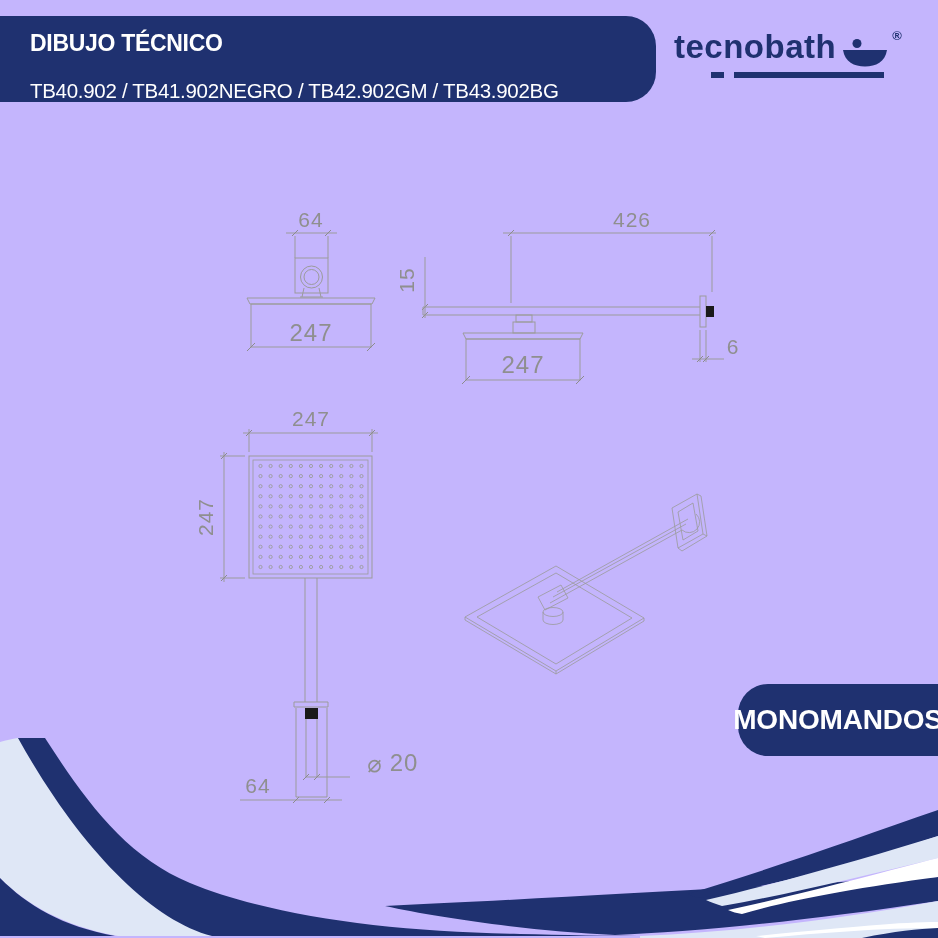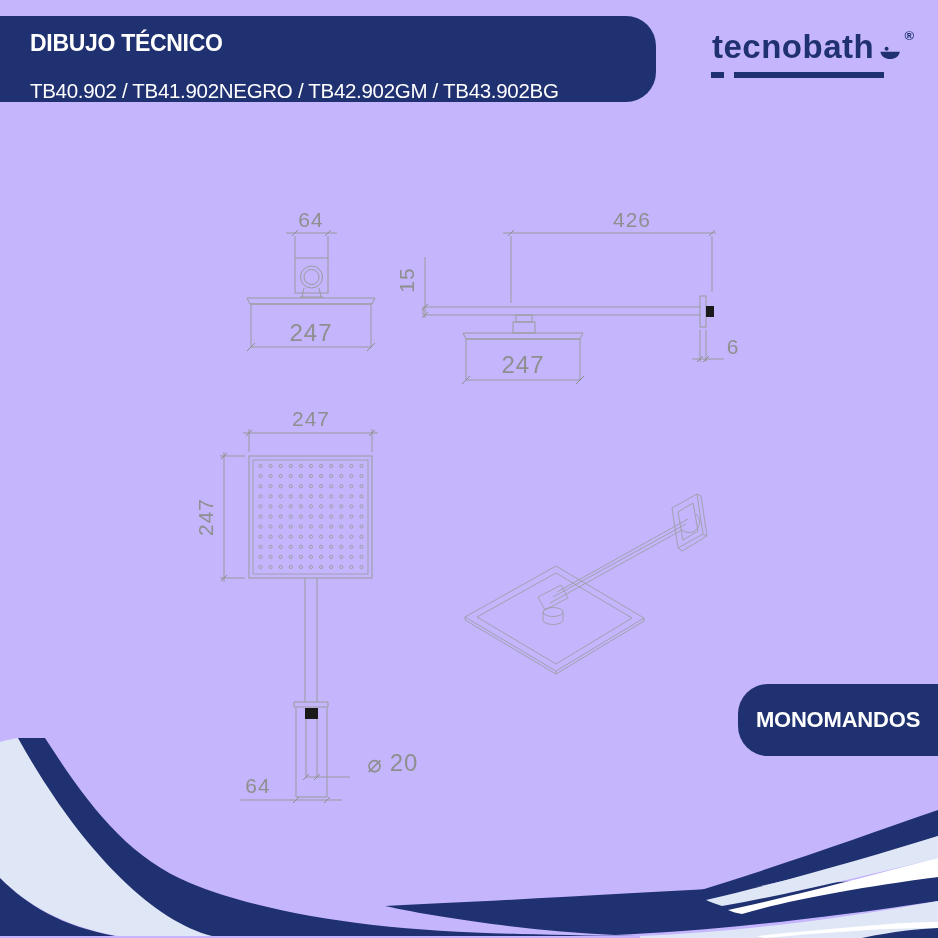--- a/index.html
+++ b/index.html
@@ -12,32 +12,32 @@
   .header-banner{
     position:absolute;left:0;top:16px;width:656px;height:86px;
     background:#1f3170;border-radius:0 30px 30px 0;
     color:#ffffff;padding:13px 0 0 30px;box-sizing:border-box;
   }
   .header-title{font-size:23px;font-weight:bold;letter-spacing:-0.3px;line-height:1.25;}
   .header-models{font-size:20.5px;font-weight:400;letter-spacing:-0.3px;line-height:1.45;margin-top:18px;}
   
   .logo{position:absolute;left:674px;top:30px;width:240px;}
   .logo-row{display:flex;align-items:flex-start;}
-  .logo-brand{font-size:33px;font-weight:600;color:#1f3170;letter-spacing:0.5px;line-height:1;margin-left:38px;}
+  .logo-brand{font-size:33px;font-weight:600;color:#1f3170;letter-spacing:0.5px;line-height:1;}
   .logo-bowl{margin:9px 0 0 6px;}
   .logo-reg{font-size:13px;color:#1f3170;font-weight:600;margin:-2px 0 0 4px;}
   .logo-underline{display:flex;margin:5px 0 0 37px;}
   .bar-short{width:13px;height:6px;background:#1f3170;}
   .bar-long{width:150px;height:6px;background:#1f3170;margin-left:10px;}
   
   .category-banner{
     position:absolute;left:738px;top:684px;width:200px;height:72px;
     background:#1f3170;border-radius:30px 0 0 30px;
     display:flex;align-items:center;justify-content:center;
-    color:#ffffff;font-size:22px;font-weight:bold;letter-spacing:-0.2px;
+    color:#ffffff;font-size:28px;font-weight:bold;letter-spacing:-0.2px;
   }
   
   .drawing-layer{position:absolute;left:0;top:0;}
   .ln{stroke:#9b9b9b;stroke-width:1;fill:none;}
   .thin{stroke:#9b9b9b;stroke-width:0.8;fill:none;}
   .tick{stroke:#8c8c8c;stroke-width:1;}
   .blackfill{fill:#1a1a1a;stroke:none;}
   .dim{font-family:"Liberation Sans",sans-serif;font-size:21px;fill:#8f8f8f;letter-spacing:1px;}
   .dim-big{font-family:"Liberation Sans",sans-serif;font-size:24px;fill:#8f8f8f;letter-spacing:1px;}
   

